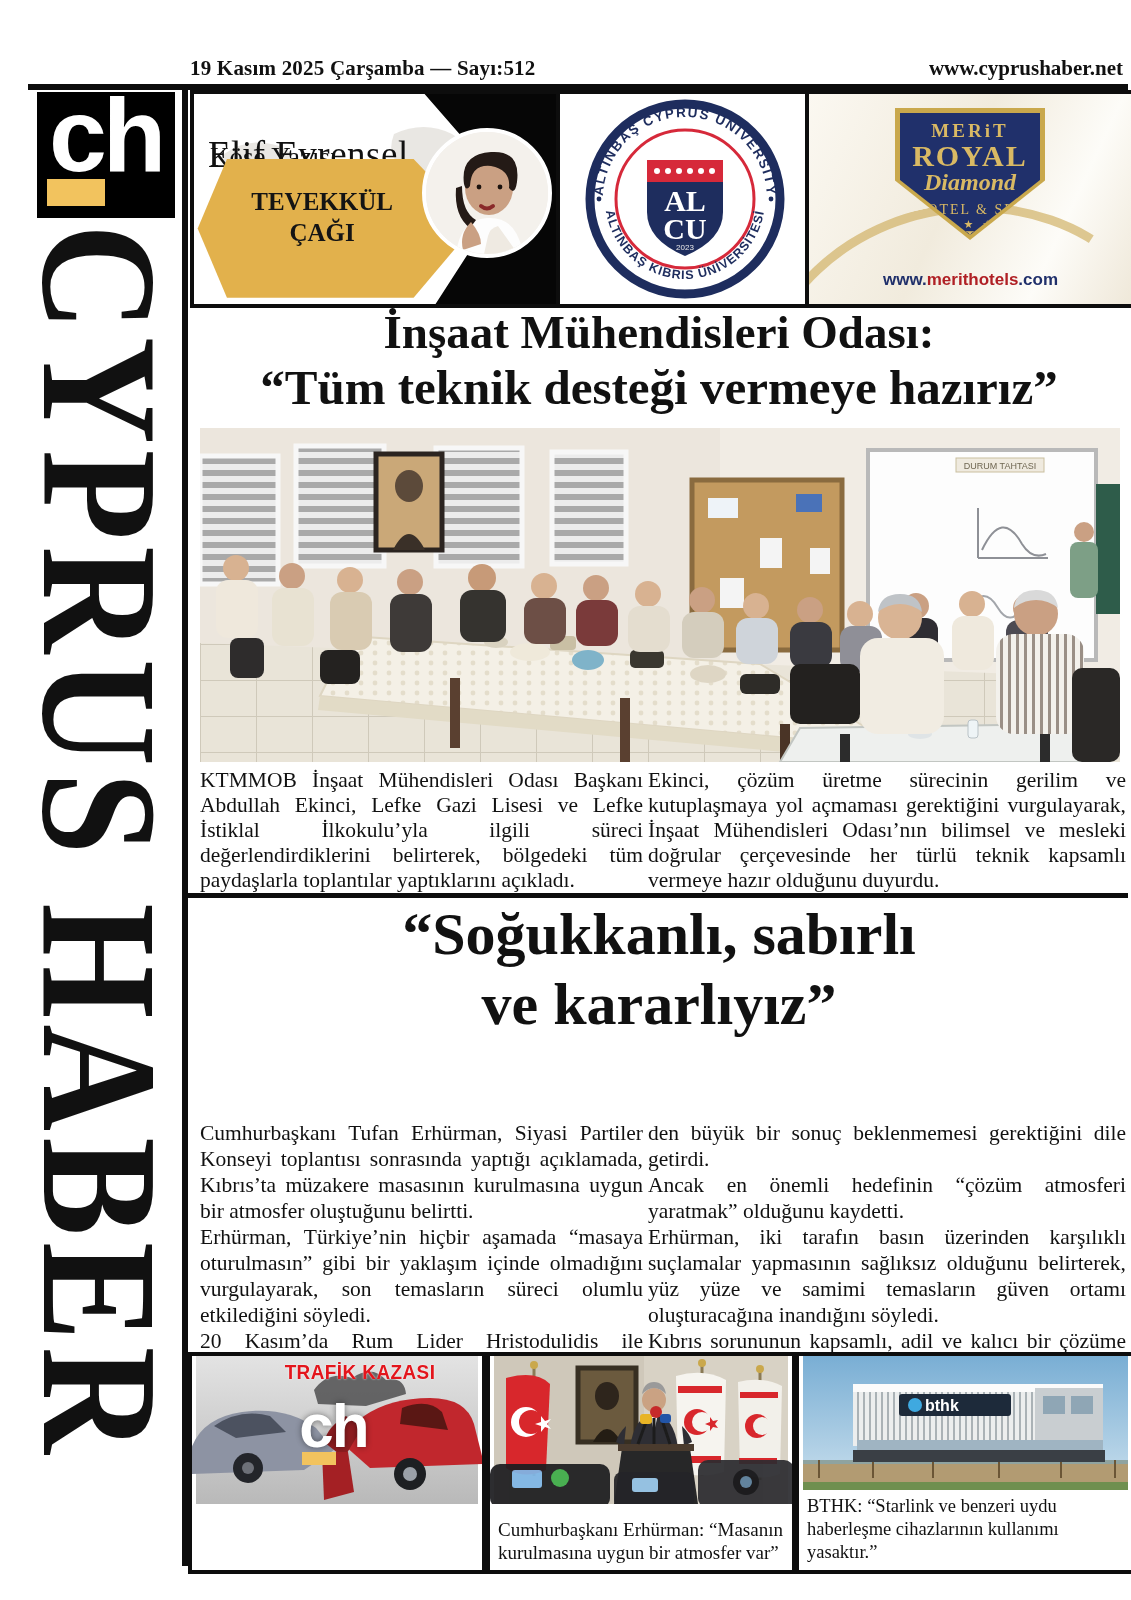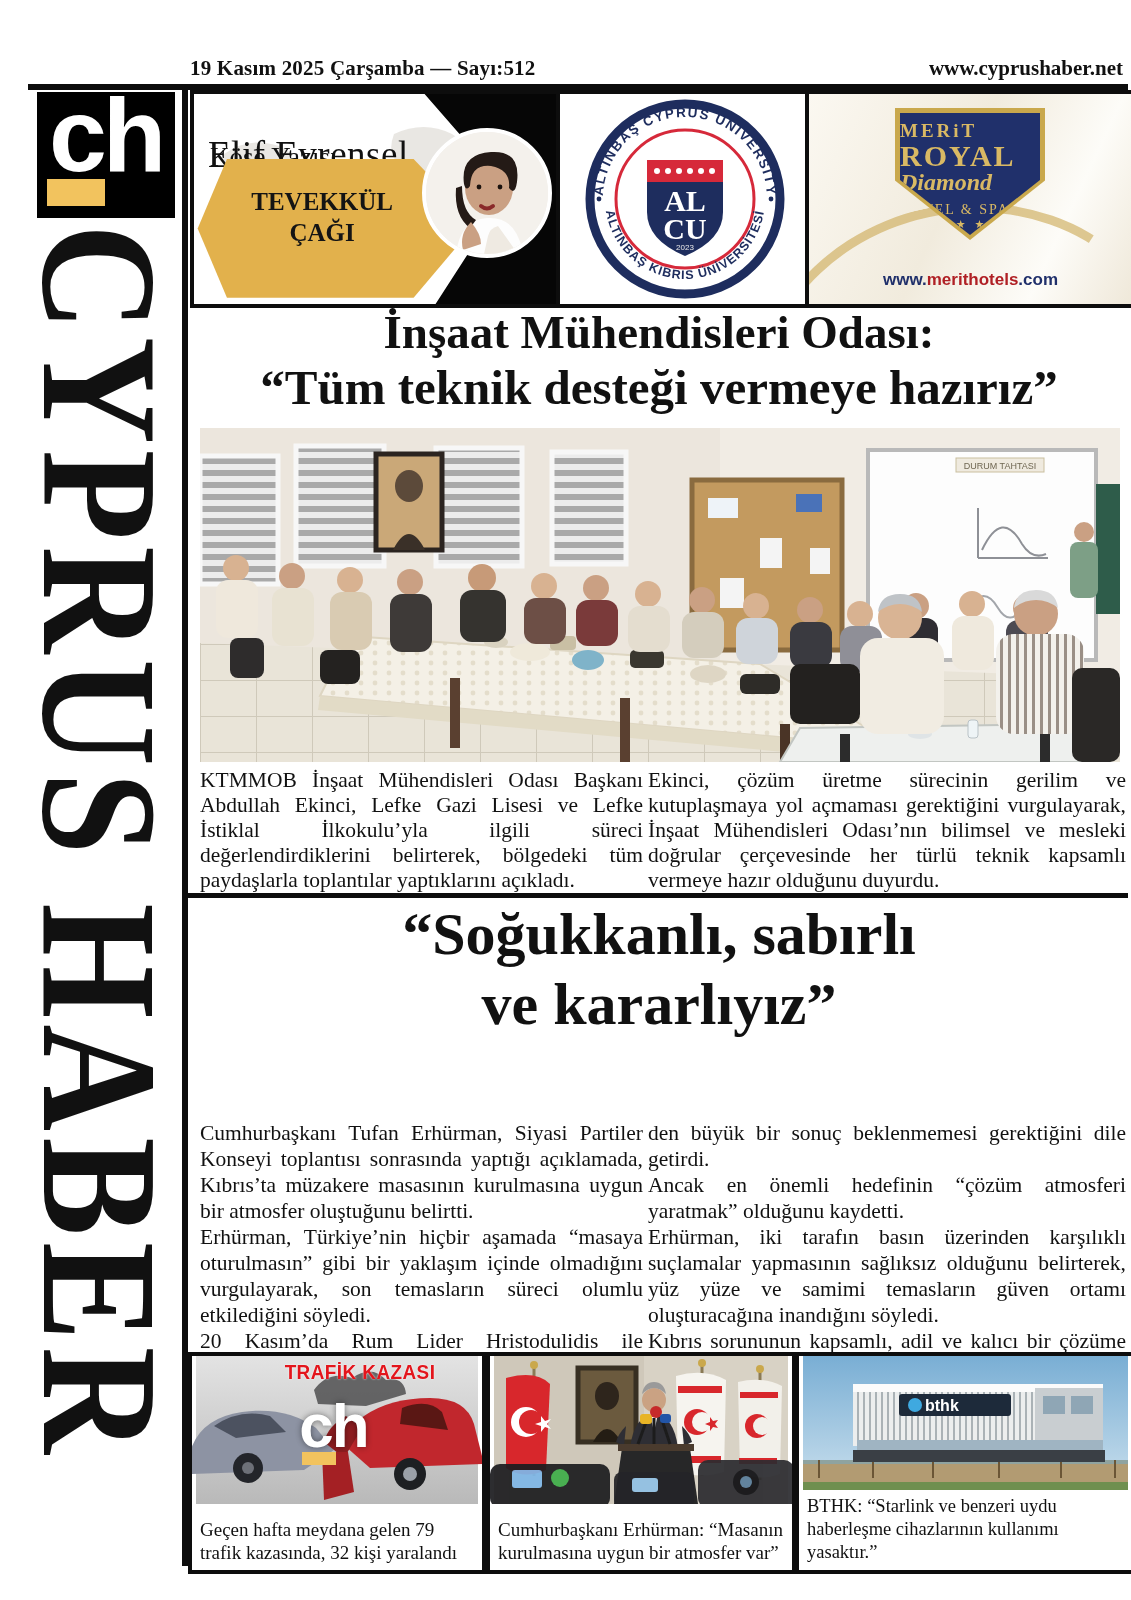--- a/index.html
+++ b/index.html
@@ -33,21 +33,21 @@
               clip-path:polygon(9% 31%,60% 31%,77% 62%,60% 97%,9% 97%,1% 64%);}
   .colm-arrow-label{position:absolute;left:6%;top:44%;width:58%;text-align:center;font-weight:bold;
                     font-size:25px;line-height:31px;color:#141414;}
   .colm-photo{position:absolute;right:8px;top:34px;width:122px;height:122px;border-radius:50%;
               border:4px solid #fff;overflow:hidden;background:#f3f0ec;}
   .box-alcu{left:556px;top:90px;width:249px;height:210px;display:flex;align-items:center;justify-content:center;}
   .box-merit{left:805px;top:90px;width:323px;height:210px;background:linear-gradient(115deg,#fbf8f1 0%,#f1ebdd 45%,#fdfcf8 75%,#efe8d9 100%);}
   .merit-shield{position:absolute;left:86px;top:14px;width:150px;height:132px;
                 clip-path:polygon(0 0,100% 0,100% 55%,50% 100%,0 55%);background:#c9a84c;}
   .merit-shield-in{position:absolute;left:5px;top:5px;width:140px;height:122px;
-                clip-path:polygon(0 0,100% 0,100% 55%,50% 100%,0 55%);background:#20306b;}
+                clip-path:polygon(0 0,100% 0,100% 55%,50% 100%,0 55%);background:#20306b;text-align:center;}
   .merit-l1{margin-top:7px;font-size:19px;letter-spacing:3px;color:#d9b964;font-weight:bold;}
   .merit-l2{font-size:30px;line-height:28px;letter-spacing:2px;color:#d9b964;font-weight:bold;}
   .merit-l3{font-size:24px;line-height:24px;color:#d9b964;font-style:italic;font-weight:bold;}
   .merit-l4{font-size:14px;letter-spacing:2px;color:#d9b964;margin-top:8px;}
   .merit-stars{font-size:11px;letter-spacing:3px;color:#d9b964;}
   .merit-cross{font-size:16px;color:#d9b964;line-height:14px;}
   .merit-site{position:absolute;left:0;bottom:14px;width:100%;text-align:center;font-family:"Liberation Sans",sans-serif;
               font-weight:bold;font-size:17px;color:#20306b;}
   .merit-site .red{color:#b02025;}
   .gold-swirl{position:absolute;border:9px solid #d4b469;border-radius:50%;opacity:.65;}
@@ -365,21 +365,20 @@
           <circle cx="214" cy="118" r="7" fill="#9aa0a8"></circle>
         <path d="M150 60 q-18 10 -22 26 l20 16 l18 -30z" fill="#8f1d20"></path>
       </g>
 
       <path d="M118 34 q14 -20 38 -12 q20 -14 34 2 q18 -4 20 14 l-40 12 l-48 -2z" fill="#3c3c3e" opacity=".75"></path>
       <path d="M126 96 l26 0 l6 40 l-30 8z" fill="#a42024"></path>
     </svg>
     <div class="traffic-label">TRAFİK KAZASI</div>
     <div class="traffic-ch">ch</div>
     <div class="traffic-gold"></div>
-    <div class="bcap">Geçen hafta meydana gelen 79 trafik kazasında, 32 kişi yaralandı</div>
   </div>
 
   <div class="abs bbox box-press">
     <svg class="bimg" width="294" height="148" viewBox="0 0 294 148">
       <rect width="294" height="148" fill="#cfc8ba"></rect>
       <rect x="150" width="144" height="148" fill="#d8d2c5"></rect>
 
       <rect x="84" y="12" width="58" height="74" fill="#6b5a3e" stroke="#372f22" stroke-width="5"></rect>
       <ellipse cx="113" cy="40" rx="12" ry="14" fill="#2e251c"></ellipse>
       <path d="M99 86 q14 -26 28 0z" fill="#241d14"></path>

